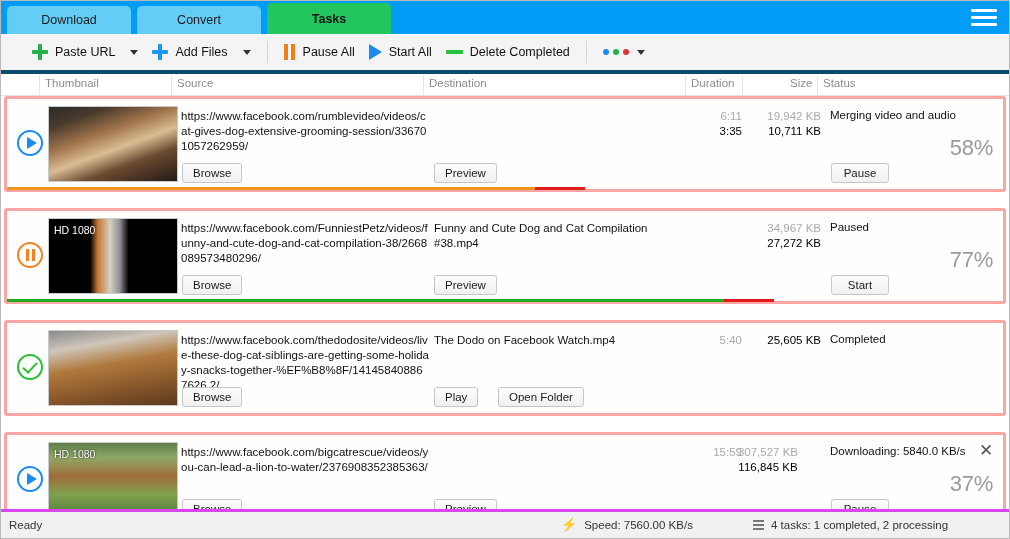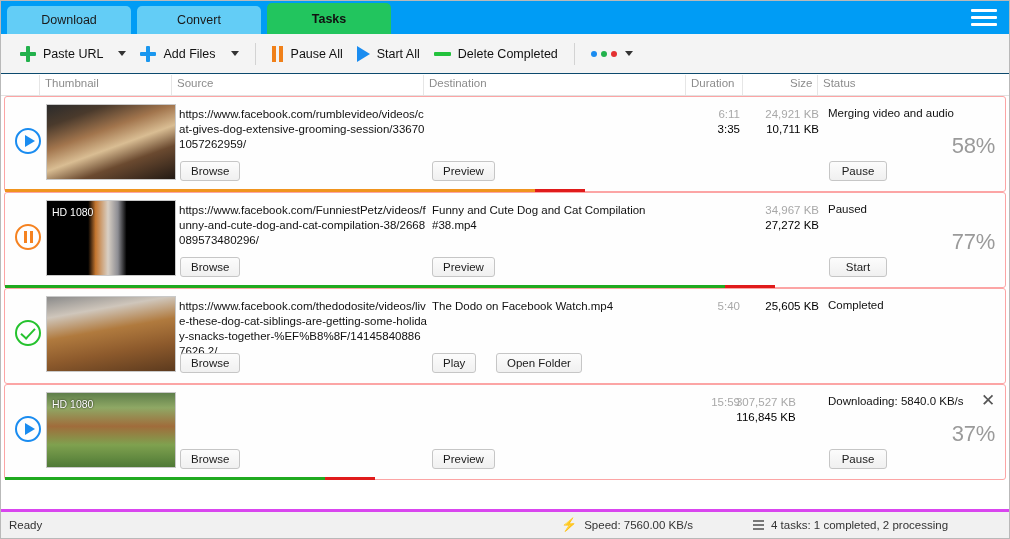--- a/index.html
+++ b/index.html
@@ -52,23 +52,23 @@
     display: flex; flex-direction: column; justify-content: center; gap: 4px;
     cursor: pointer;
   }
   .hamburger i { display: block; height: 3px; background: #ffffff; border-radius: 1px; }
 
   
   .toolbar {
     height: 40px;
     flex: 0 0 40px;
     background: #f4f4f4;
-    border-bottom: 1px solid #0c4a6e;
+    border-bottom: 4px solid #0c4a6e;
     display: flex; align-items: center;
-    padding-left: 12px;
+    padding-left: 24px;
     gap: 0px;
   }
   .tb-item {
     display: flex; align-items: center;
     height: 30px;
     padding: 0 7px;
     font-size: 12.5px;
     color: #111;
     cursor: default;
     gap: 7px;
@@ -125,24 +125,24 @@
     flex: 1 1 auto;
     background: #ffffff;
     overflow: hidden;
     position: relative;
   }
   .row {
     position: relative;
     height: 96px;
     margin: 0 3px 0 3px;
     background: #fefefe;
-    border: 1px solid #fca5a5;
+    border: 3px solid #fca5a5;
     border-radius: 3px;
   }
-  .row + .row { margin-top: 0px; }
+  .row + .row { margin-top: 16px; }
 
   .state-icon {
     position: absolute; left: 10px; top: 31px;
     width: 26px; height: 26px;
     border-radius: 50%;
     border: 2.2px solid #1a8cf0;
     display: flex; align-items: center; justify-content: center;
   }
   .state-icon.play::after {
     content: ""; width: 0; height: 0;
@@ -343,21 +343,21 @@
         <div class="state-icon play"></div>
         <div class="thumb">
           <div style="position: absolute; inset: 0px; background: linear-gradient(160deg, rgb(43, 43, 43) 0%, rgb(74, 58, 44) 18%, rgb(162, 117, 77) 38%, rgb(217, 189, 147) 55%, rgb(107, 74, 48) 72%, rgb(35, 26, 20) 100%);"></div>
         </div>
         <div class="src">https://www.facebook.com/rumblevideo/videos/cat-gives-dog-extensive-grooming-session/336701057262959/</div>
         <div class="dur" style="left: 640px; width: 95px;">
           <div class="muted">6:11</div>
           <div>3:35</div>
         </div>
         <div class="size" style="left: 700px; width: 114px;">
-          <div class="muted">24,921 KB</div>
+          <div class="muted">19,942 KB</div>
           <div>10,711 KB</div>
         </div>
         <div class="status">Merging video and audio</div>
         <div class="pct">58%</div>
         <div class="btn browse">Browse</div>
         <div class="btn mid1">Preview</div>
         <div class="btn right">Pause</div>
         <div class="pbar">
           <div class="fill" style="width: 58%; background: rgb(240, 148, 30);"></div>
           <div class="tip" style="left: 53%; width: 5%;"></div>
@@ -410,20 +410,21 @@
         <div class="btn browse">Browse</div>
         <div class="btn mid1">Play</div>
         <div class="btn mid2">Open Folder</div>
       </div>
       <div class="row">
         <div class="state-icon play"></div>
         <div class="thumb">
           <div style="position: absolute; inset: 0px; background: linear-gradient(rgb(94, 126, 74) 0%, rgb(143, 168, 101) 20%, rgb(160, 108, 59) 45%, rgb(127, 161, 79) 70%, rgb(79, 122, 54) 100%);"></div>
           <div class="hd">HD 1080</div>
         </div>
+        <div class="src">https://www.facebook.com/bigcatrescue/videos/you-can-lead-a-lion-to-water/2376908352385363/</div>
         <div class="dur" style="left: 640px; width: 95px;">
           <div class="muted">15:59</div>
         </div>
         <div class="size" style="left: 704px; width: 114px; text-align: center;">
           <div class="muted">307,527 KB</div>
           <div>116,845 KB</div>
         </div>
         <div class="status">Downloading: 5840.0 KB/s</div>
         <div class="pct">37%</div>
         <div class="xbtn">✕</div>

